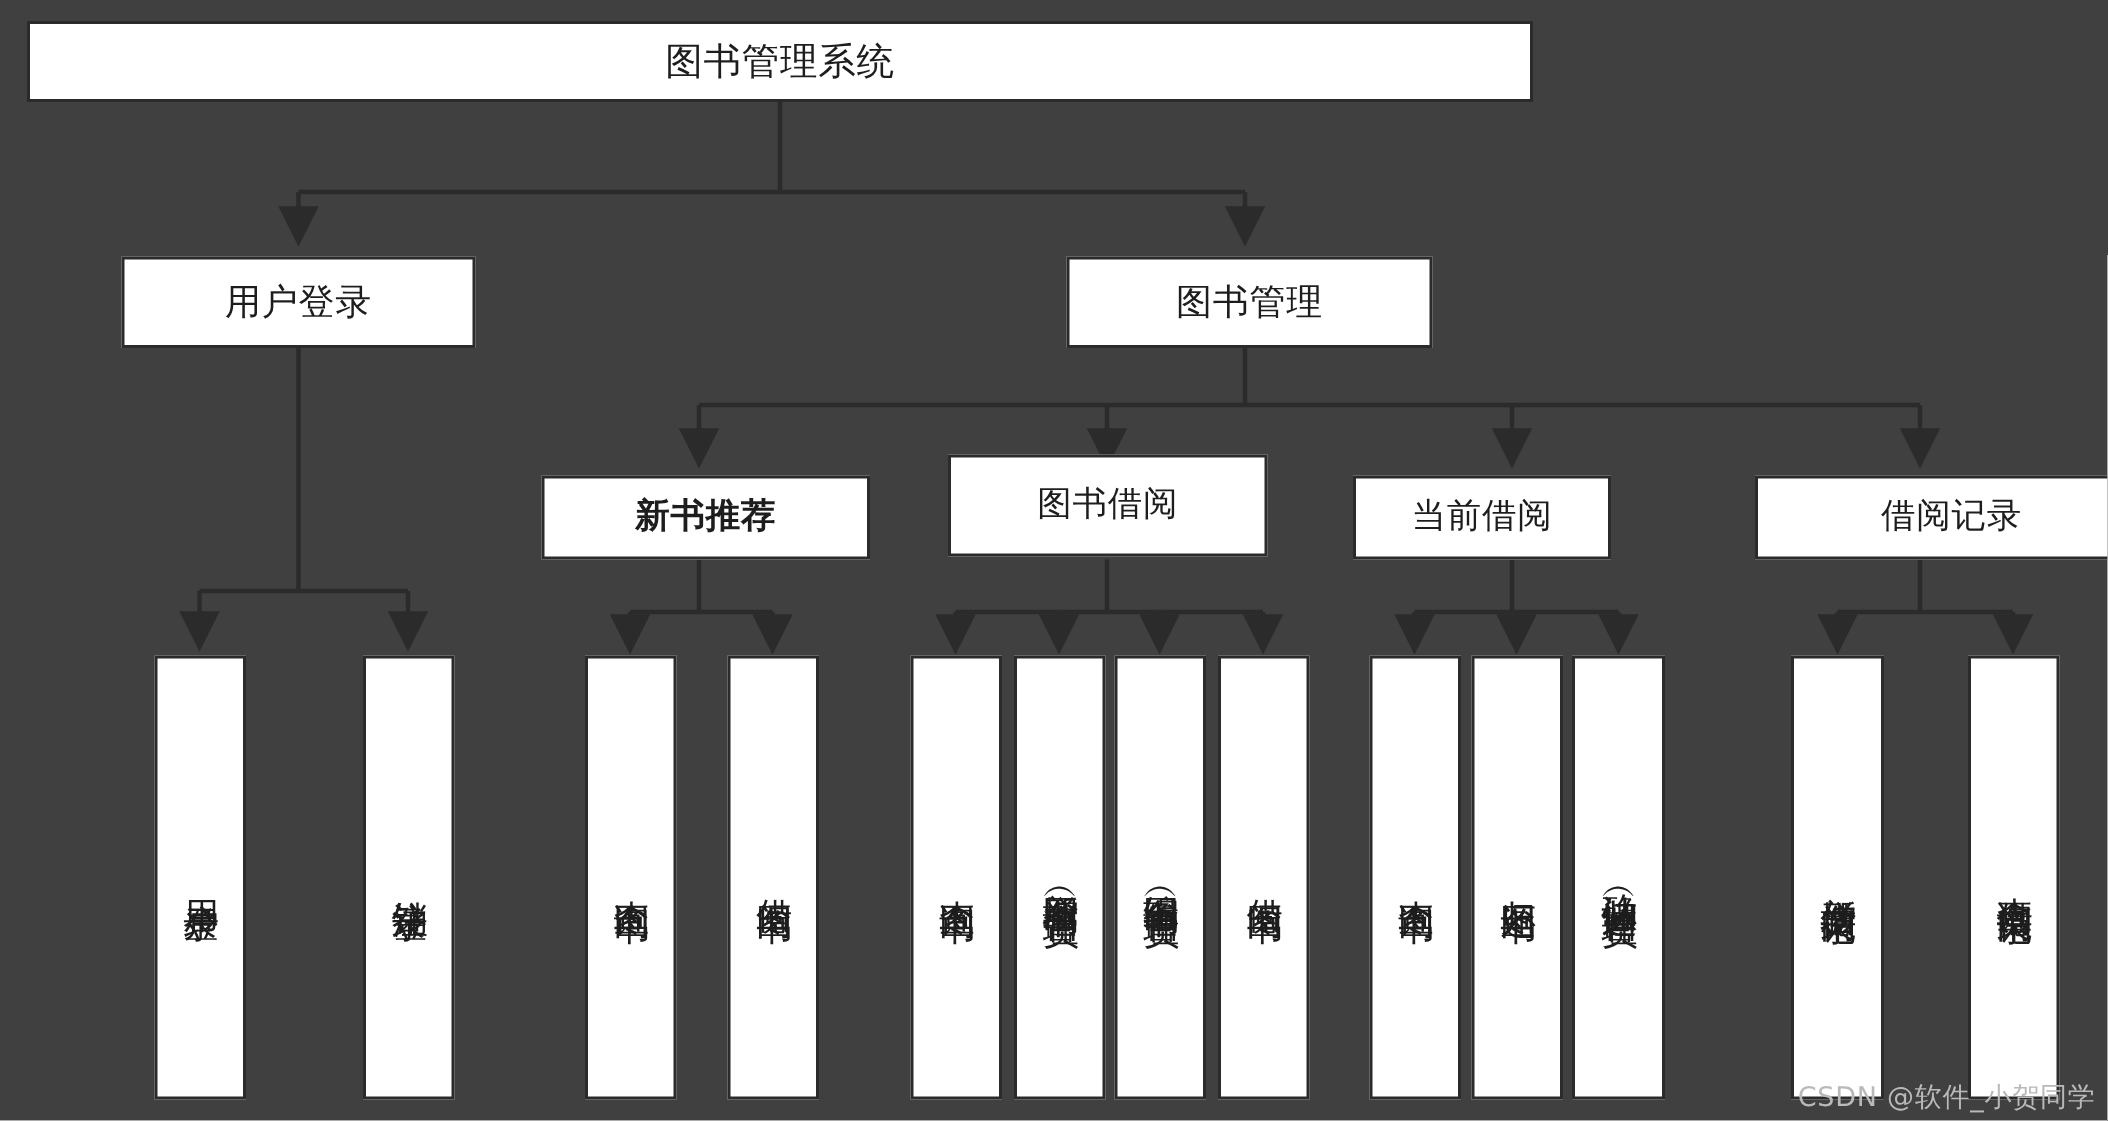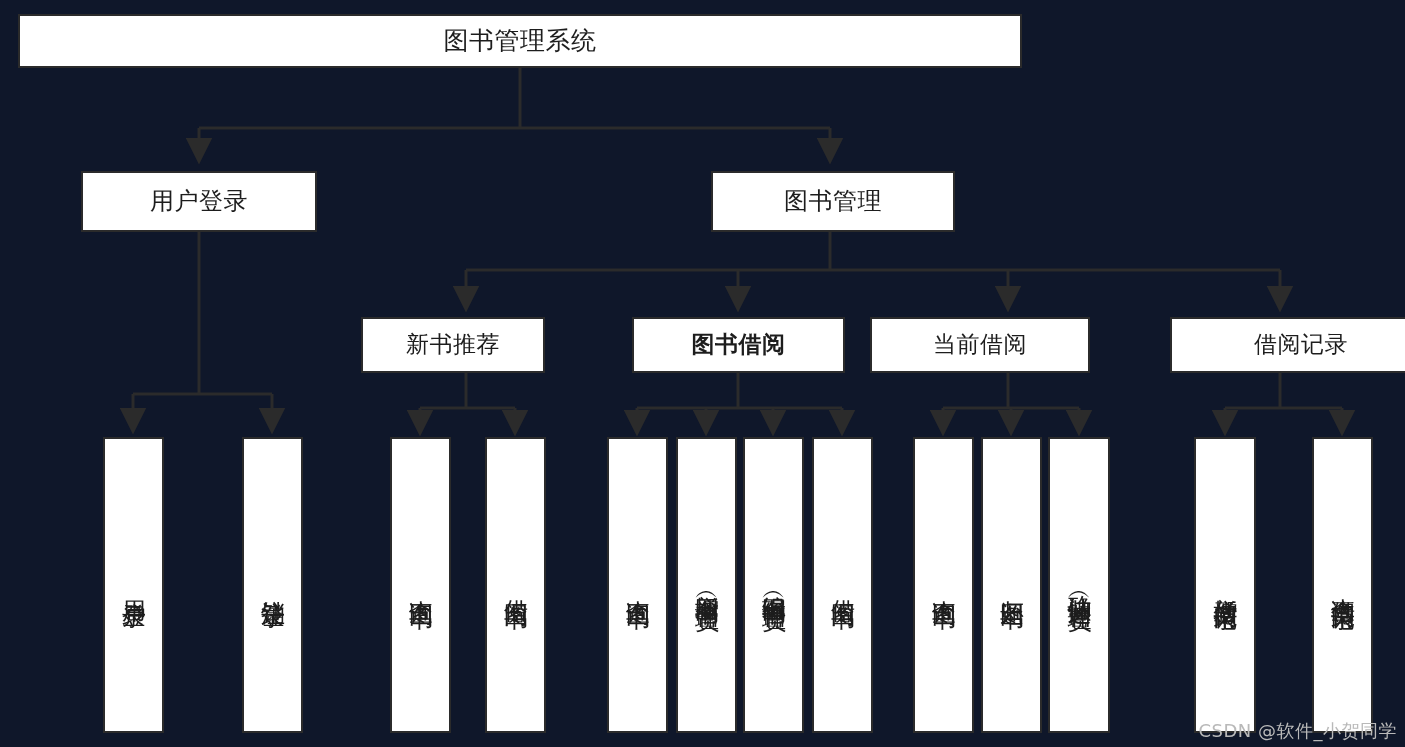--- a/index.html
+++ b/index.html
@@ -8,21 +8,21 @@
     padding: 0;
     background: #ffffff;
   }
   body {
     font-family: "DejaVu Sans", "Liberation Sans", sans-serif;
   }
   #canvas {
     position: relative;
     width: 1405px;
     height: 747px;
-    background: #0f172a;
+    background: #404040;
     overflow: hidden;
   }
   #edges {
     position: absolute;
     left: 0;
     top: 0;
     width: 1405px;
     height: 747px;
     pointer-events: none;
   }
@@ -128,27 +128,27 @@
     <span class="node-label">图书管理系统</span>
   </div>
 
   <div class="node level-2" style="left:81px; top:171px; width:236px; height:61px;">
     <span class="node-label">用户登录</span>
   </div>
   <div class="node level-2" style="left:711px; top:171px; width:244px; height:61px;text-align:right;">
     <span class="node-label">图书管理</span>
   </div>
 
-  <div class="node level-3" style="left:361px; top:317px; width:184px; height:56px;">
+  <div class="node level-3" style="left:361px; top:317px; width:219px; height:56px;font-weight:bold;">
     <span class="node-label">新书推荐</span>
   </div>
-  <div class="node level-3" style="left:632px; top:317px; width:213px; height:56px;font-weight:bold;">
+  <div class="node level-3" style="left:632px; top:303px; width:213px; height:68px;">
     <span class="node-label">图书借阅</span>
   </div>
-  <div class="node level-3" style="left:870px; top:317px; width:220px; height:56px;">
+  <div class="node level-3" style="left:902px; top:317px; width:172px; height:56px;">
     <span class="node-label">当前借阅</span>
   </div>
   <div class="node level-3" style="left:1170px; top:317px; width:262px; height:56px;">
     <span class="node-label">借阅记录</span>
   </div>
 
   <div class="node level-leaf" style="left:103px; top:437px; width:61px; height:296px;">
     <span class="node-label">用户登录</span>
   </div>
   <div class="node level-leaf" style="left:242px; top:437px; width:61px; height:296px;">

